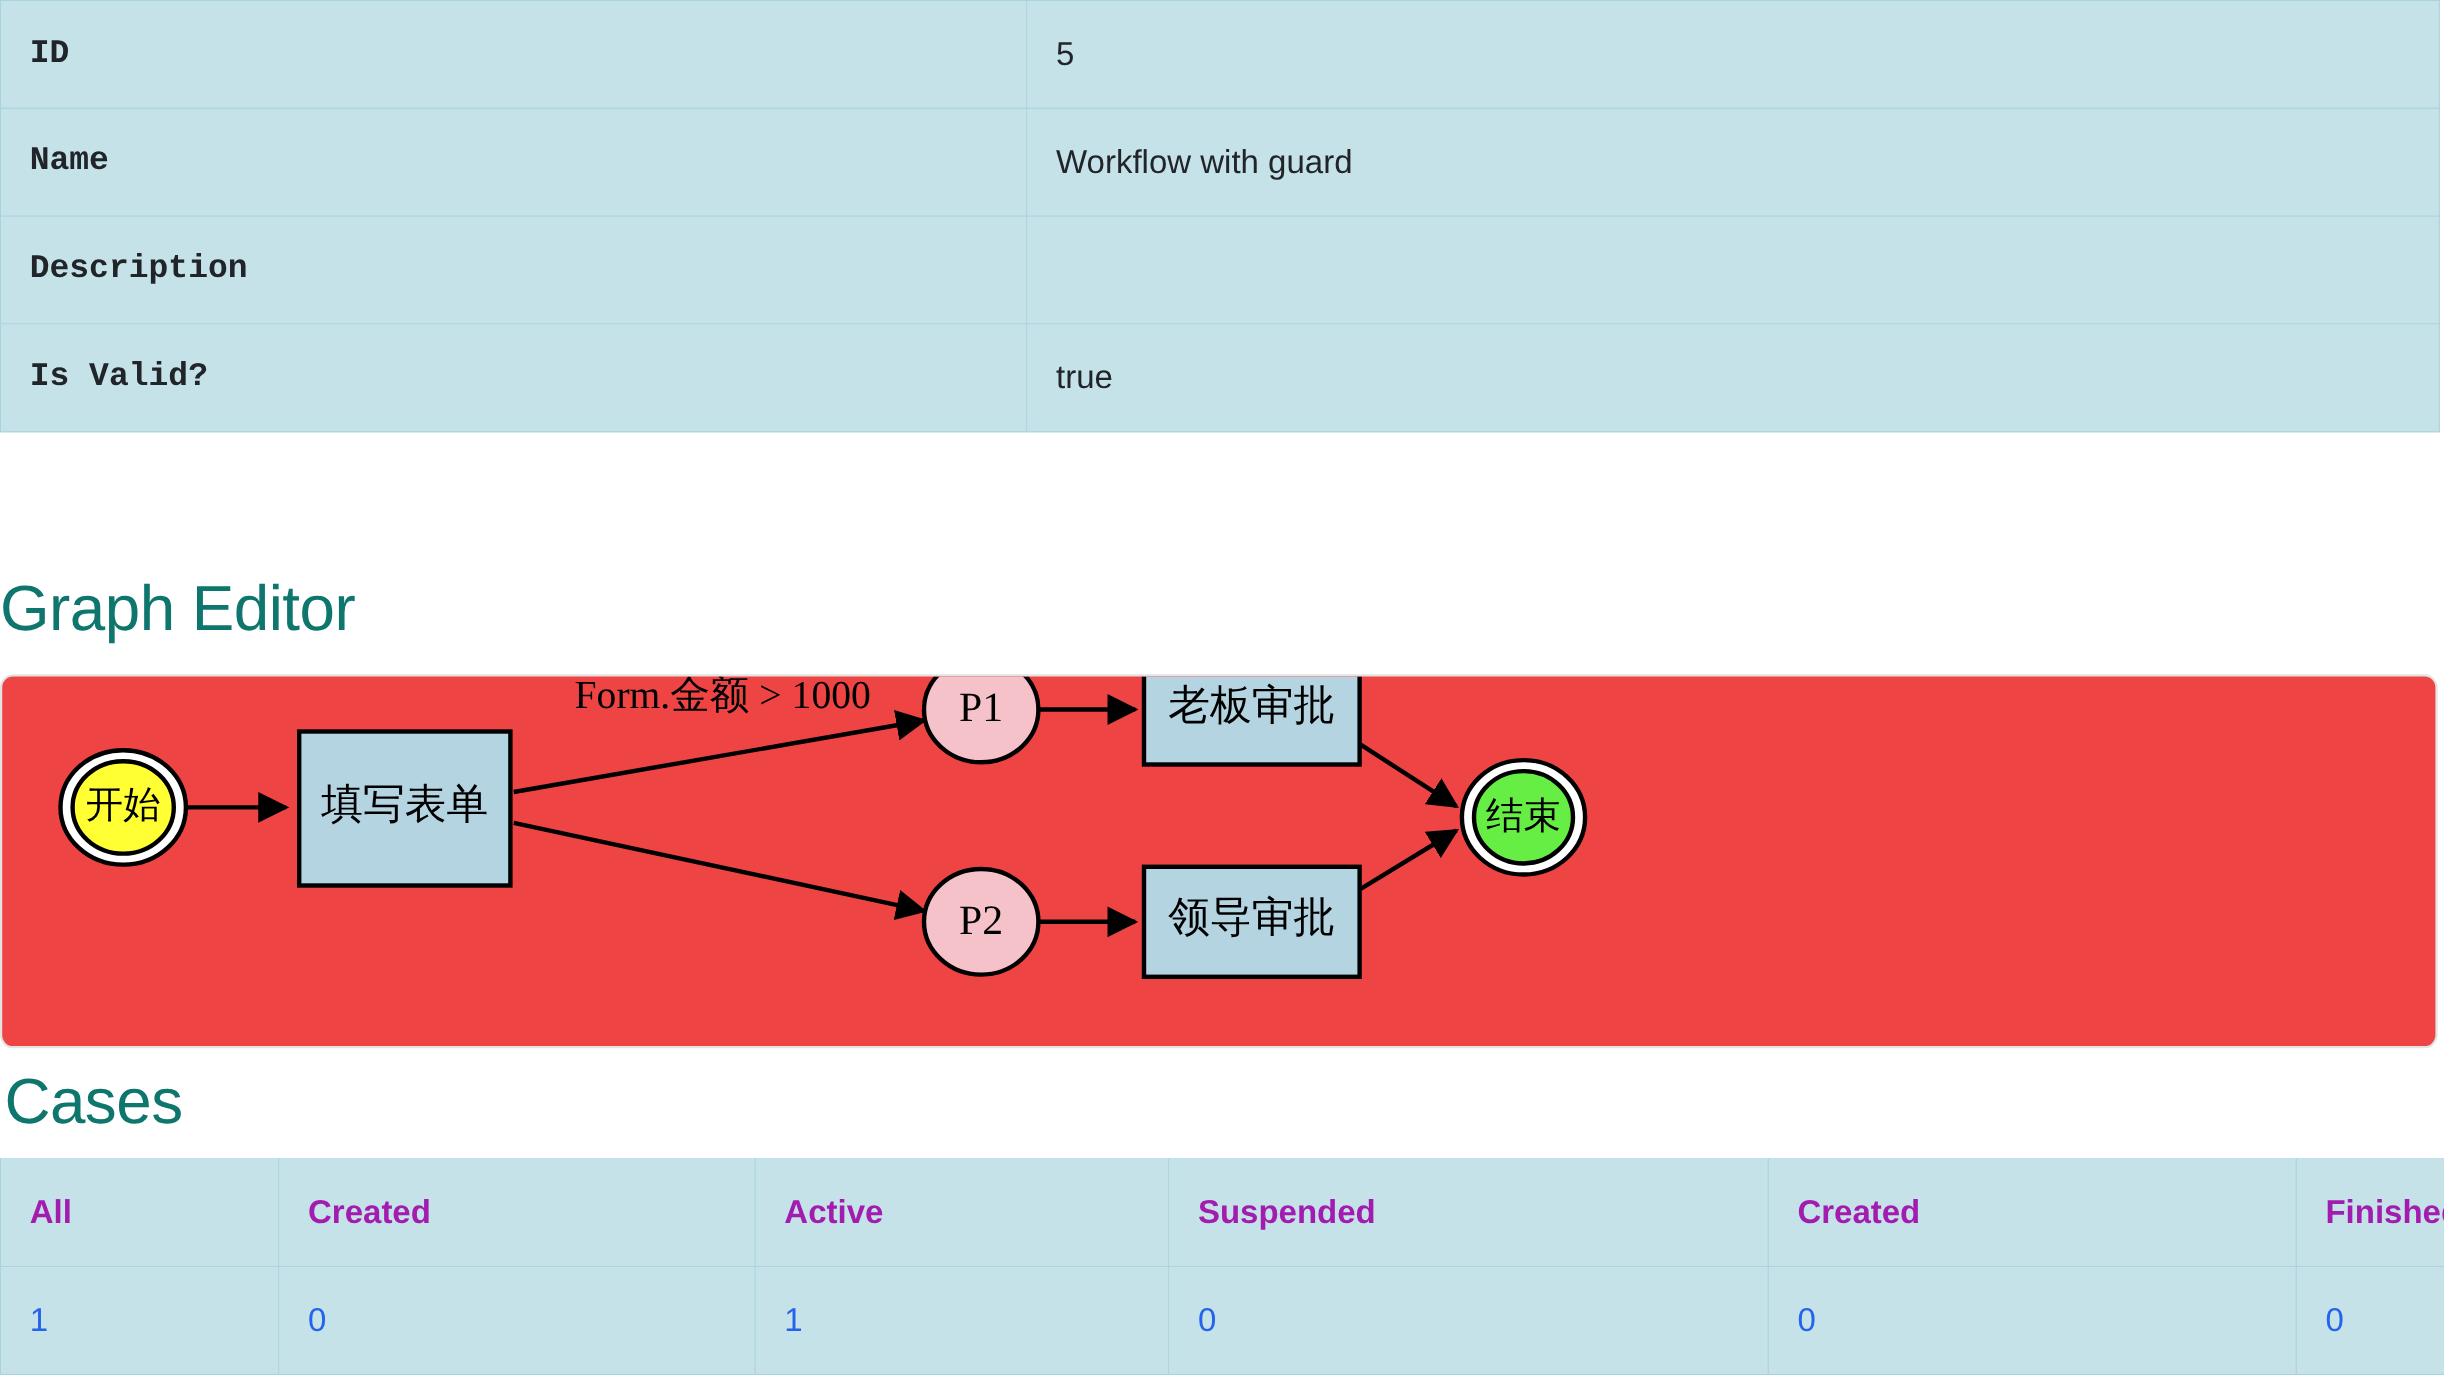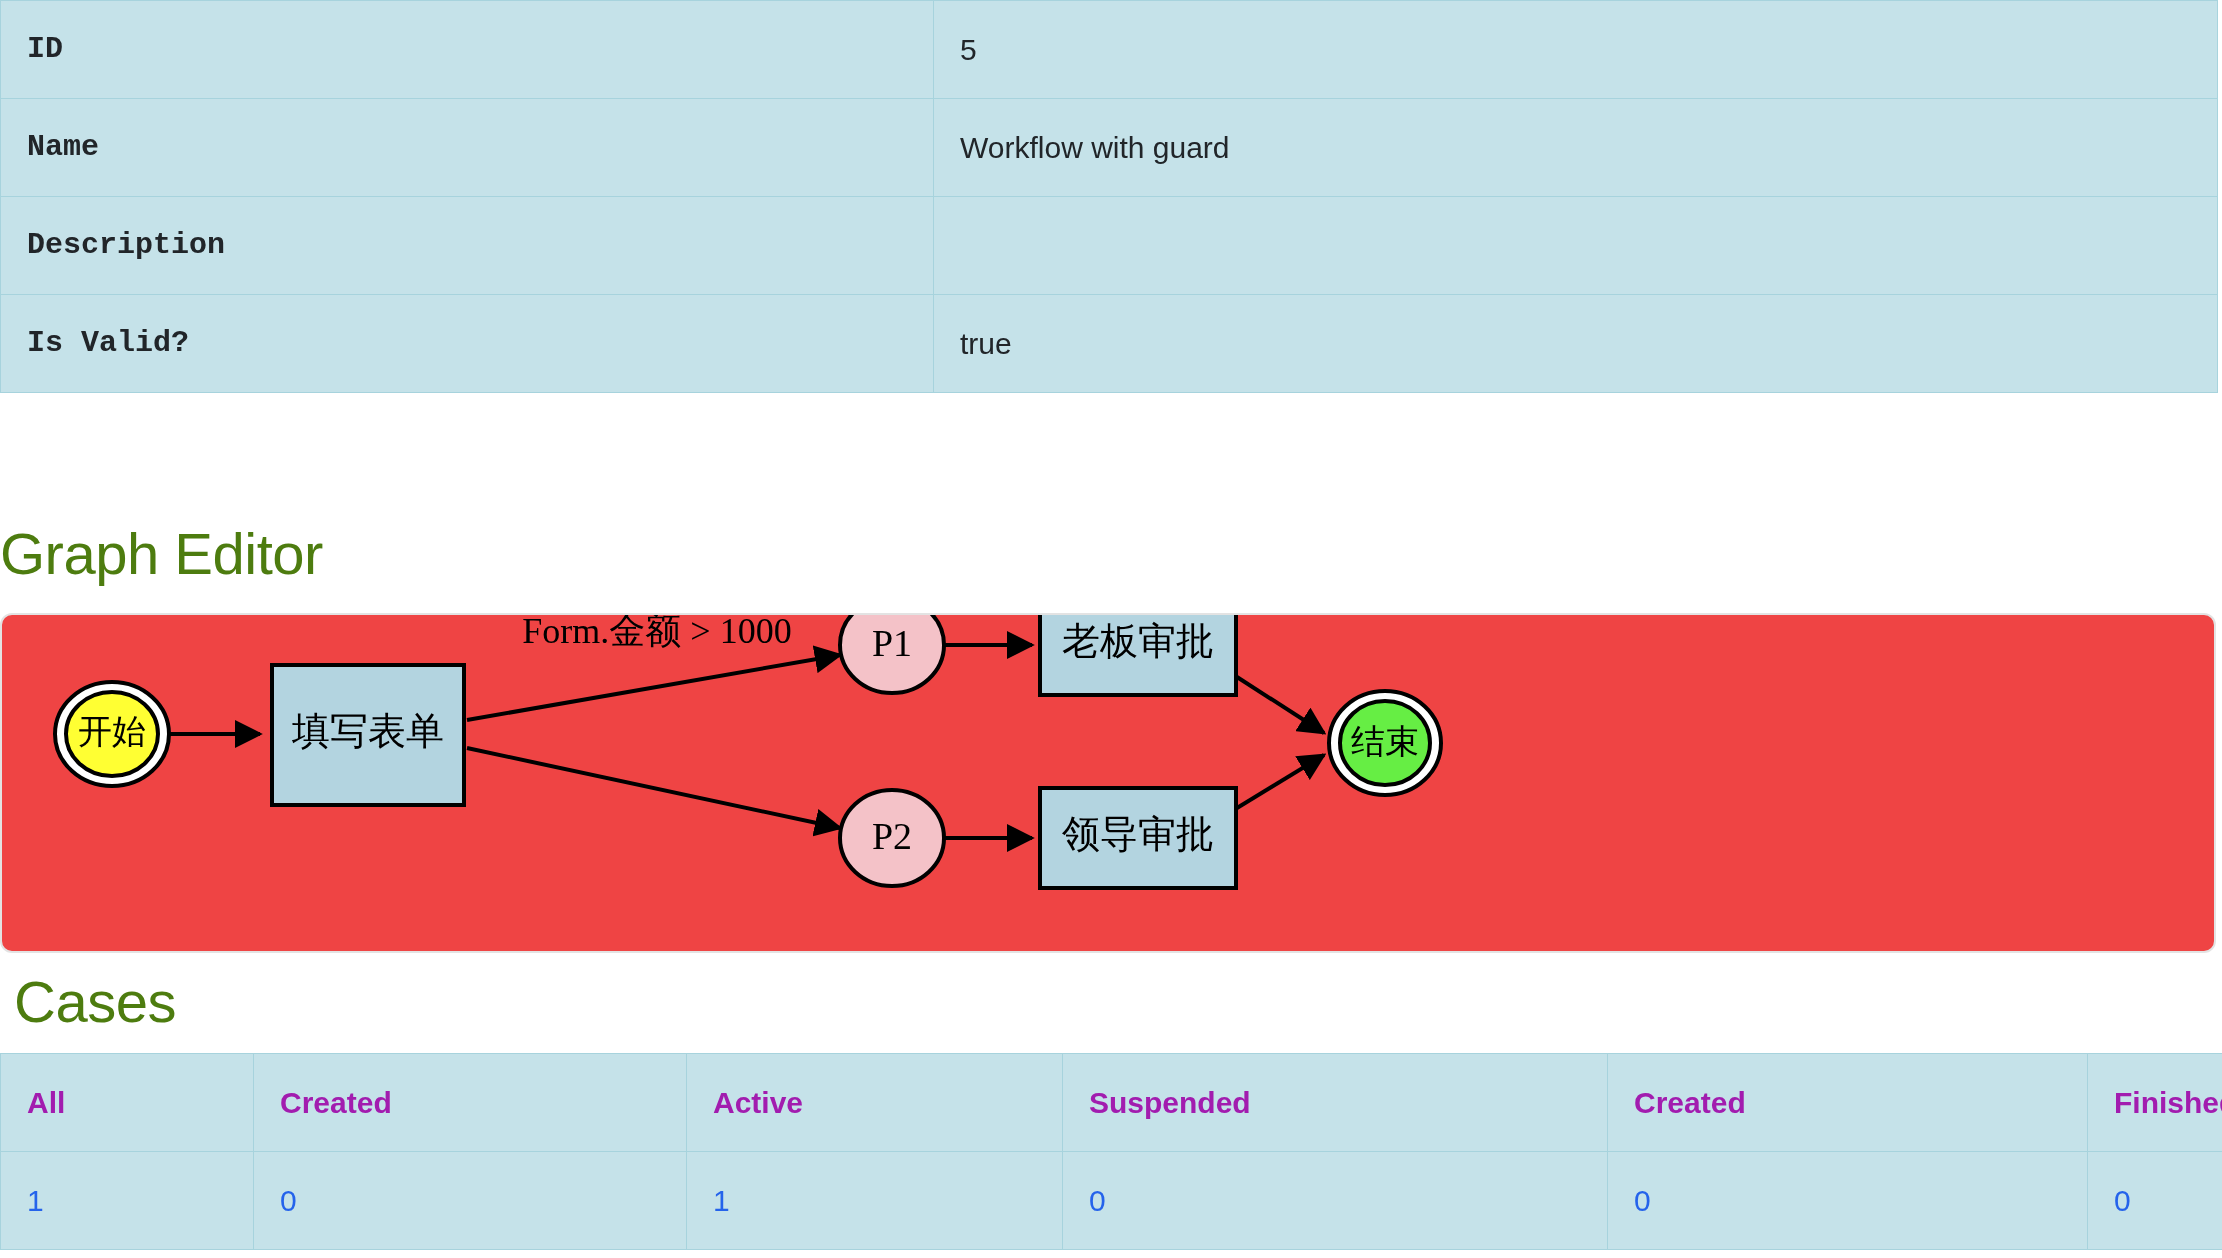--- a/index.html
+++ b/index.html
@@ -28,25 +28,25 @@
   }
   table.info td.k{width:880px;font-weight:bold;font-family:Liberation Mono, monospace;}
   table.info td.v{font-weight:normal;}
 
   
   h2.sec{
     font-size:58px;
     font-weight:normal;
     margin:0;
     padding:0;
-    color:#4d7c0f;
+    color:#0f766e;
     letter-spacing:-0.5px;
   }
   #graph-heading{position:absolute;left:0px;top:520px;}
-  #cases-heading{position:absolute;left:14px;top:968px;text-align:center;}
+  #cases-heading{position:absolute;left:4px;top:968px;text-align:center;}
 
   
   .graph-panel{
     position:absolute;left:0px;top:613px;
     width:2216px;height:340px;
     background:#ef4444;
     border:2px solid #e3e3e3;
     border-radius:12px;
     box-sizing:border-box;
     overflow:hidden;

